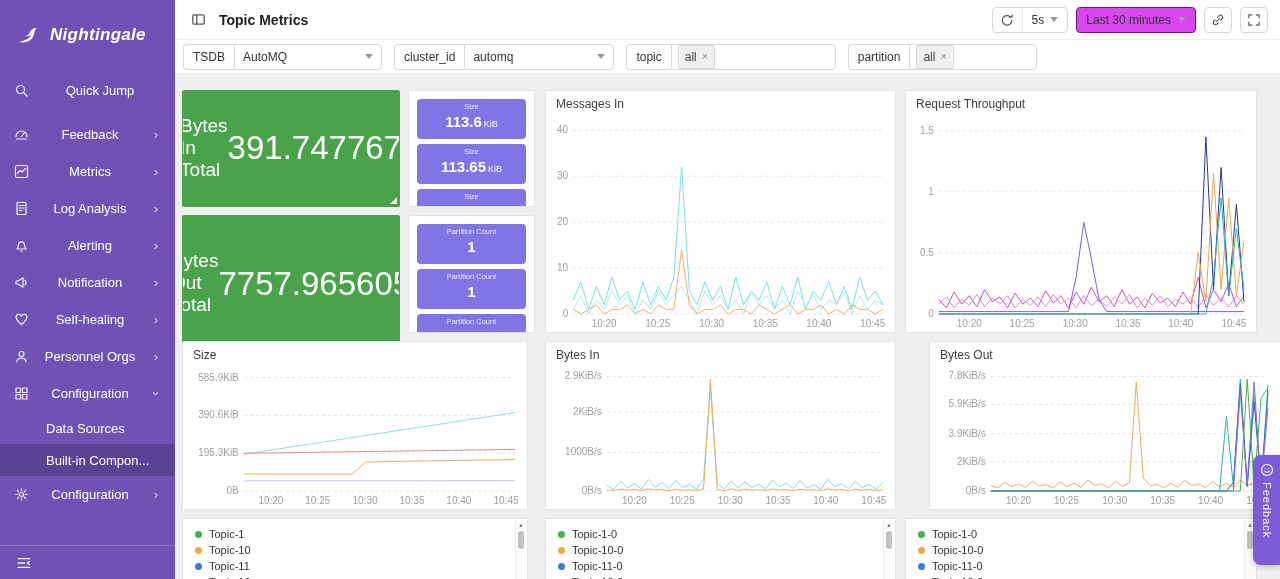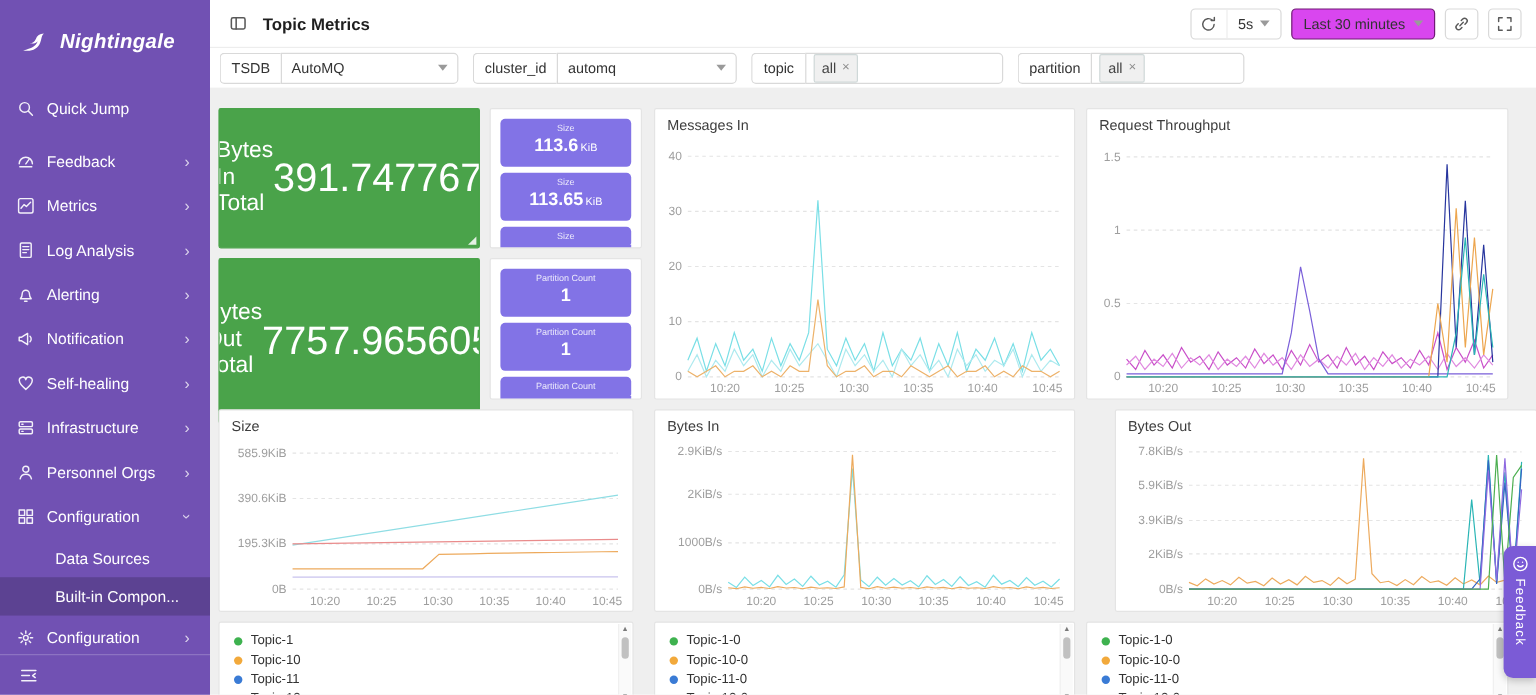--- a/index.html
+++ b/index.html
@@ -7,21 +7,21 @@
   body{font-family:"Liberation Sans",sans-serif;background:#fff;font-size:13px;color:#333;}
   .app{display:flex;width:1280px;height:579px;}
 
   
   .sidebar{width:175px;flex-shrink:0;background:#7151b3;color:#fff;position:relative;overflow:hidden;}
   .logo{height:70px;display:flex;align-items:center;gap:8px;padding:0 16px;}
   .logo-text{font-size:17px;font-weight:700;font-style:italic;letter-spacing:.3px;}
   .nav{list-style:none;}
   .nav-item{height:37px;display:flex;align-items:center;gap:10px;padding:0 14px;cursor:pointer;font-size:13px;}
   .nav-item.first{height:40px;margin-bottom:6px;}
-  .nav-item .lbl{flex:1;white-space:nowrap;overflow:hidden;}
+  .nav-item .lbl{flex:1;white-space:nowrap;overflow:hidden;text-align:center;}
   .chev{width:10px;text-align:center;opacity:.75;font-size:13px;}
   .chev.r::before{content:"›";}
   .chev.d::before{content:"›";display:inline-block;transform:rotate(90deg);}
   .nav-sub{height:32px;display:flex;align-items:center;padding:0 14px 0 46px;font-size:13px;cursor:pointer;white-space:nowrap;}
   .nav-sub.sel{background:rgba(0,0,0,.18);}
   .side-foot{position:absolute;left:0;right:0;bottom:0;height:34px;border-top:1px solid rgba(255,255,255,.2);display:flex;align-items:center;padding:0 16px;background:#7151b3;}
   .si{stroke:#fff;fill:none;stroke-width:1.2;stroke-linecap:round;stroke-linejoin:round;opacity:.92;flex-shrink:0;}
 
   
   .main{flex:1;position:relative;background:#efefef;overflow:hidden;}
@@ -137,30 +137,20 @@
             <path d="M11 5.2a3.2 3.2 0 0 1 0 4.6"></path>
           </svg>
         <span class="lbl">Notification</span>
         <span class="chev r"></span>
       </li>
       <li class="nav-item">
         <svg class="si" width="15" height="15" viewBox="0 0 15 15">
             <path d="M7.5 12.5C4.2 9.8 2.2 7.8 2.2 5.6A2.6 2.6 0 0 1 7.5 4.4a2.6 2.6 0 0 1 5.3 1.2c0 2.2-2 4.2-5.3 6.9z"></path>
           </svg>
         <span class="lbl">Self-healing</span>
-        <span class="chev r"></span>
-      </li>
-      <li class="nav-item">
-        <svg class="si" width="15" height="15" viewBox="0 0 15 15">
-            <rect x="2" y="2.5" width="11" height="4" rx="1"></rect>
-            <rect x="2" y="8.5" width="11" height="4" rx="1"></rect>
-            <line x1="4.2" y1="4.5" x2="5.2" y2="4.5"></line>
-            <line x1="4.2" y1="10.5" x2="5.2" y2="10.5"></line>
-          </svg>
-        <span class="lbl">Infrastructure</span>
         <span class="chev r"></span>
       </li>
       <li class="nav-item">
         <svg class="si" width="15" height="15" viewBox="0 0 15 15">
             <circle cx="7.5" cy="5" r="2.5"></circle>
             <path d="M2.8 13a4.8 4.8 0 0 1 9.4 0"></path>
           </svg>
         <span class="lbl">Personnel Orgs</span>
         <span class="chev r"></span>
       </li>

